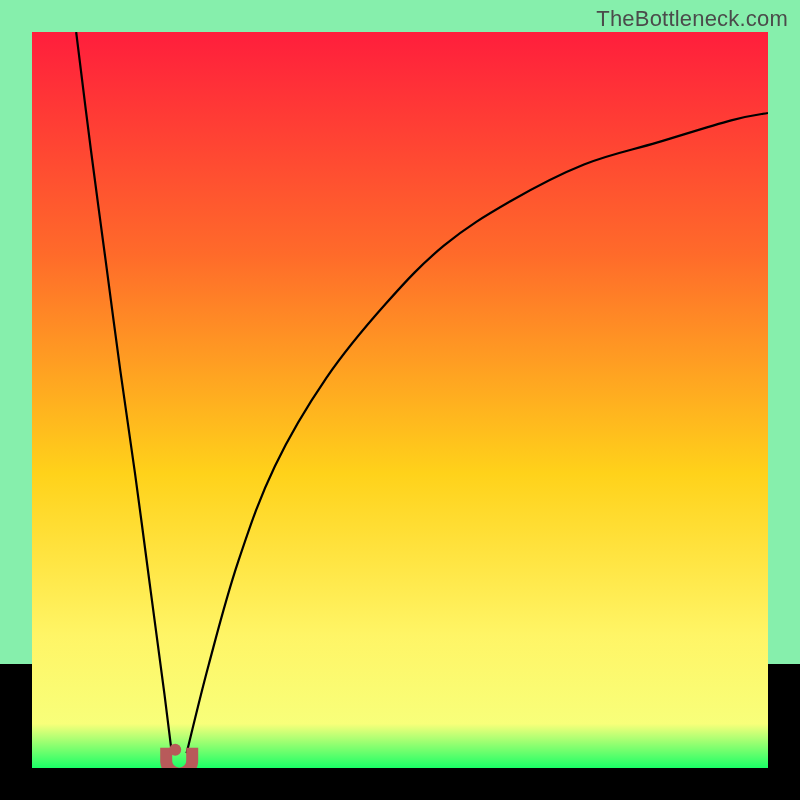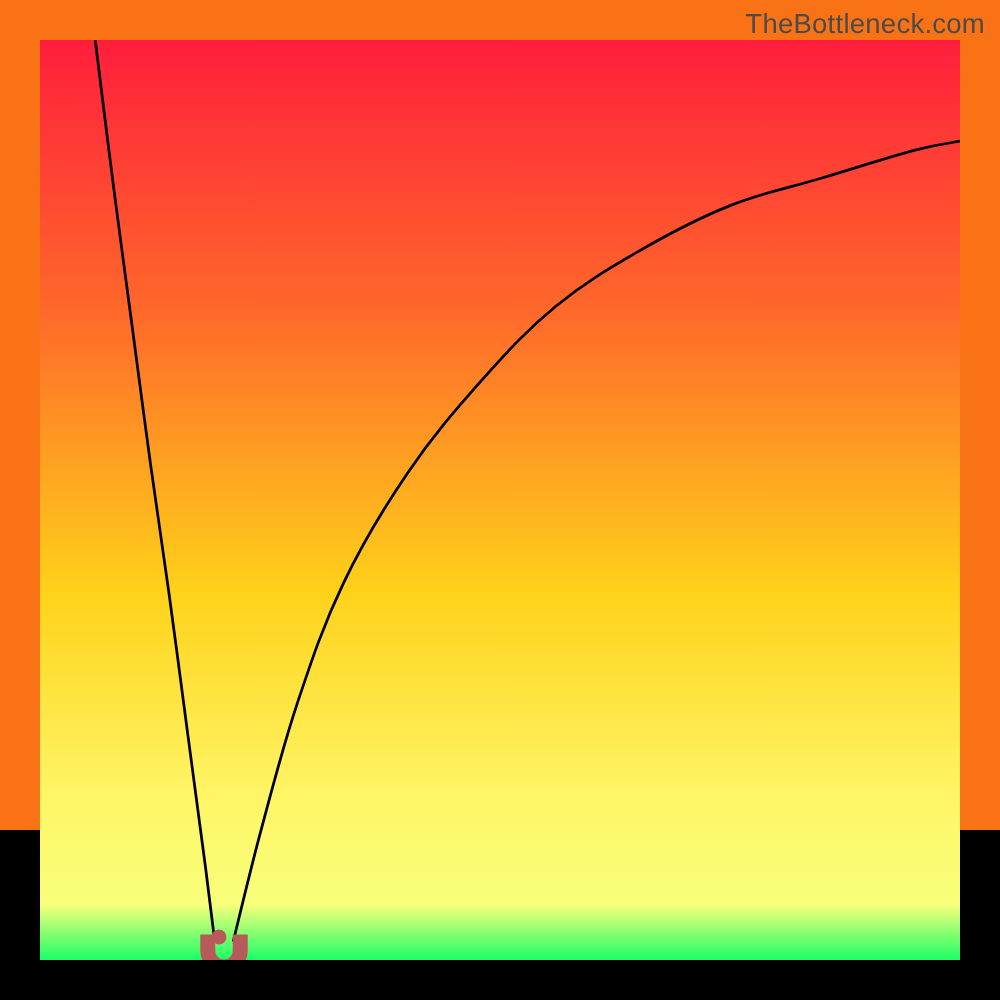--- a/index.html
+++ b/index.html
@@ -10,21 +10,21 @@
     overflow: hidden;
     background: #000;
     font-family: Arial, Helvetica, sans-serif;
   }
   .frame {
     position: absolute;
     left: 0;
     top: 0;
     width: 800px;
     height: 664px;
-    background: #f97316;
+    background: #86efac;
   }
   .plot-area {
     position: absolute;
     left: 32px;
     top: 32px;
     width: 736px;
     height: 736px;
     overflow: hidden;
   }
   .watermark {

